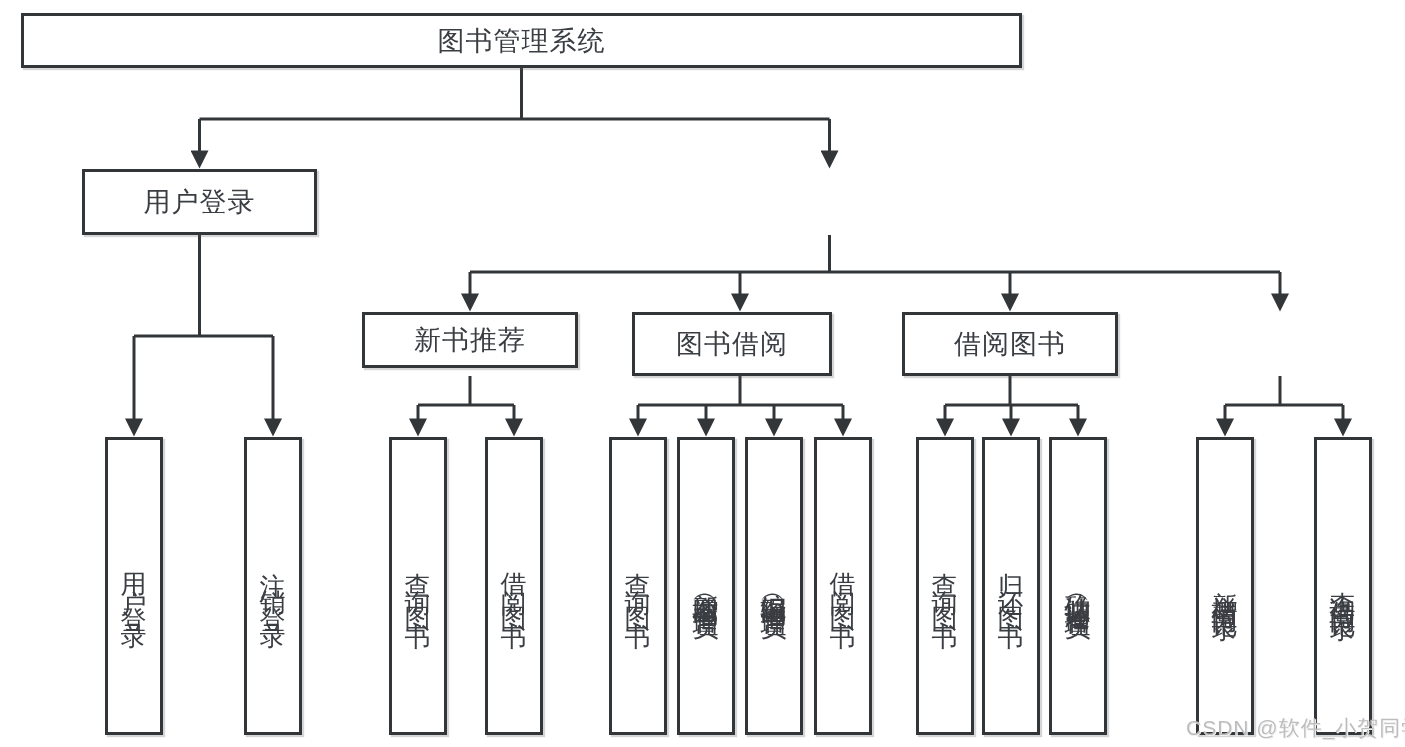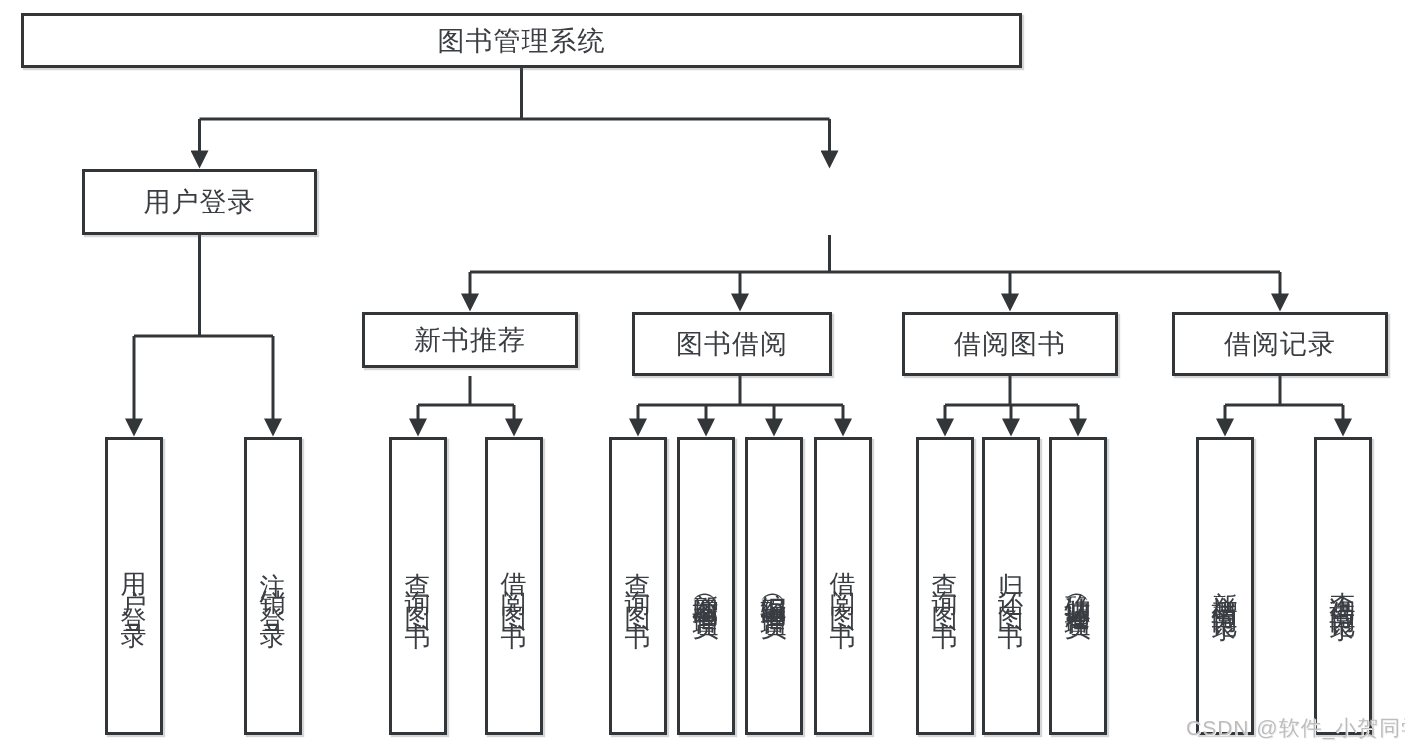--- a/index.html
+++ b/index.html
@@ -84,23 +84,20 @@
 
   <div class="box hbox" style="left:362px;top:312px;width:216px;height:56px">
     <span>新书推荐</span>
   </div>
   <div class="box hbox" style="left:632px;top:312px;width:200px;height:64px">
     <span>图书借阅</span>
   </div>
   <div class="box hbox" style="left:902px;top:312px;width:216px;height:64px">
     <span>借阅图书</span>
   </div>
-  <div class="box hbox" style="left:1172px;top:312px;width:216px;height:64px">
-    <span>借阅记录</span>
-  </div>
 
   <div class="box vbox" style="left:105px;top:437px;width:58px;height:298px">
     <span class="ls-wide">用户登录</span>
   </div>
   <div class="box vbox" style="left:244px;top:437px;width:58px;height:298px">
     <span class="ls-wide">注销登录</span>
   </div>
   <div class="box vbox" style="left:389px;top:437px;width:58px;height:298px">
     <span class="ls-wide">查询图书</span>
   </div>

